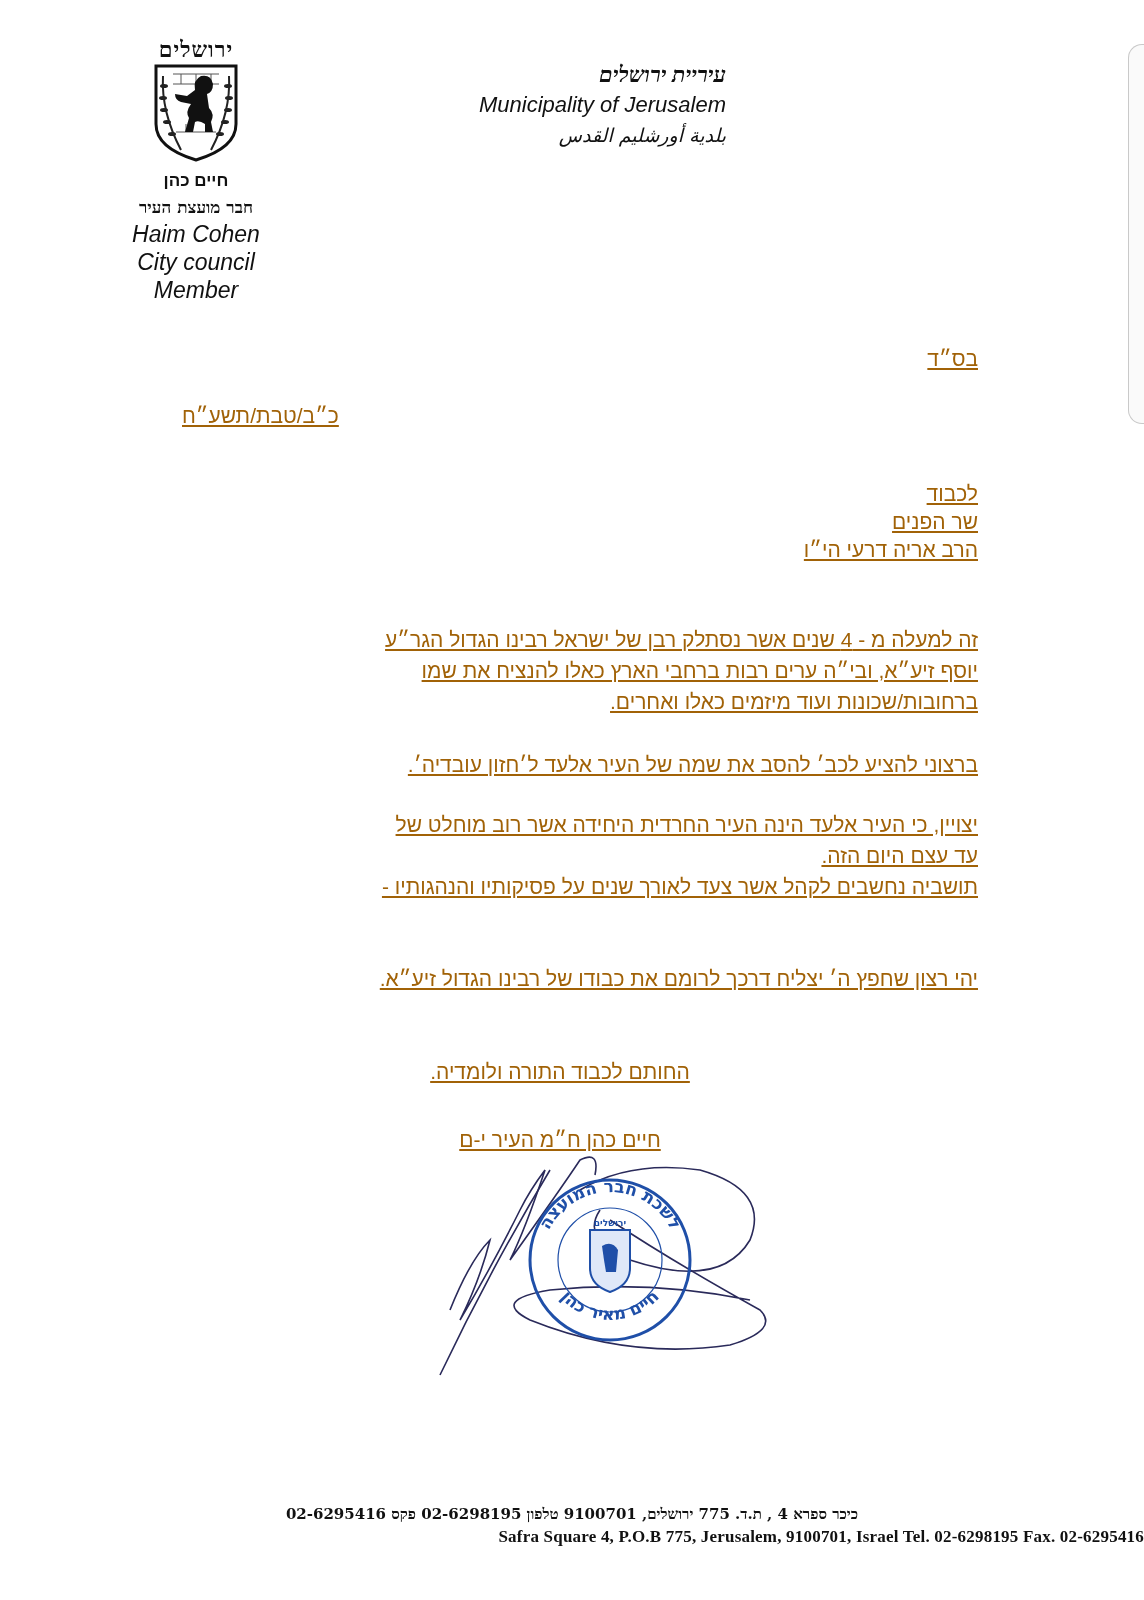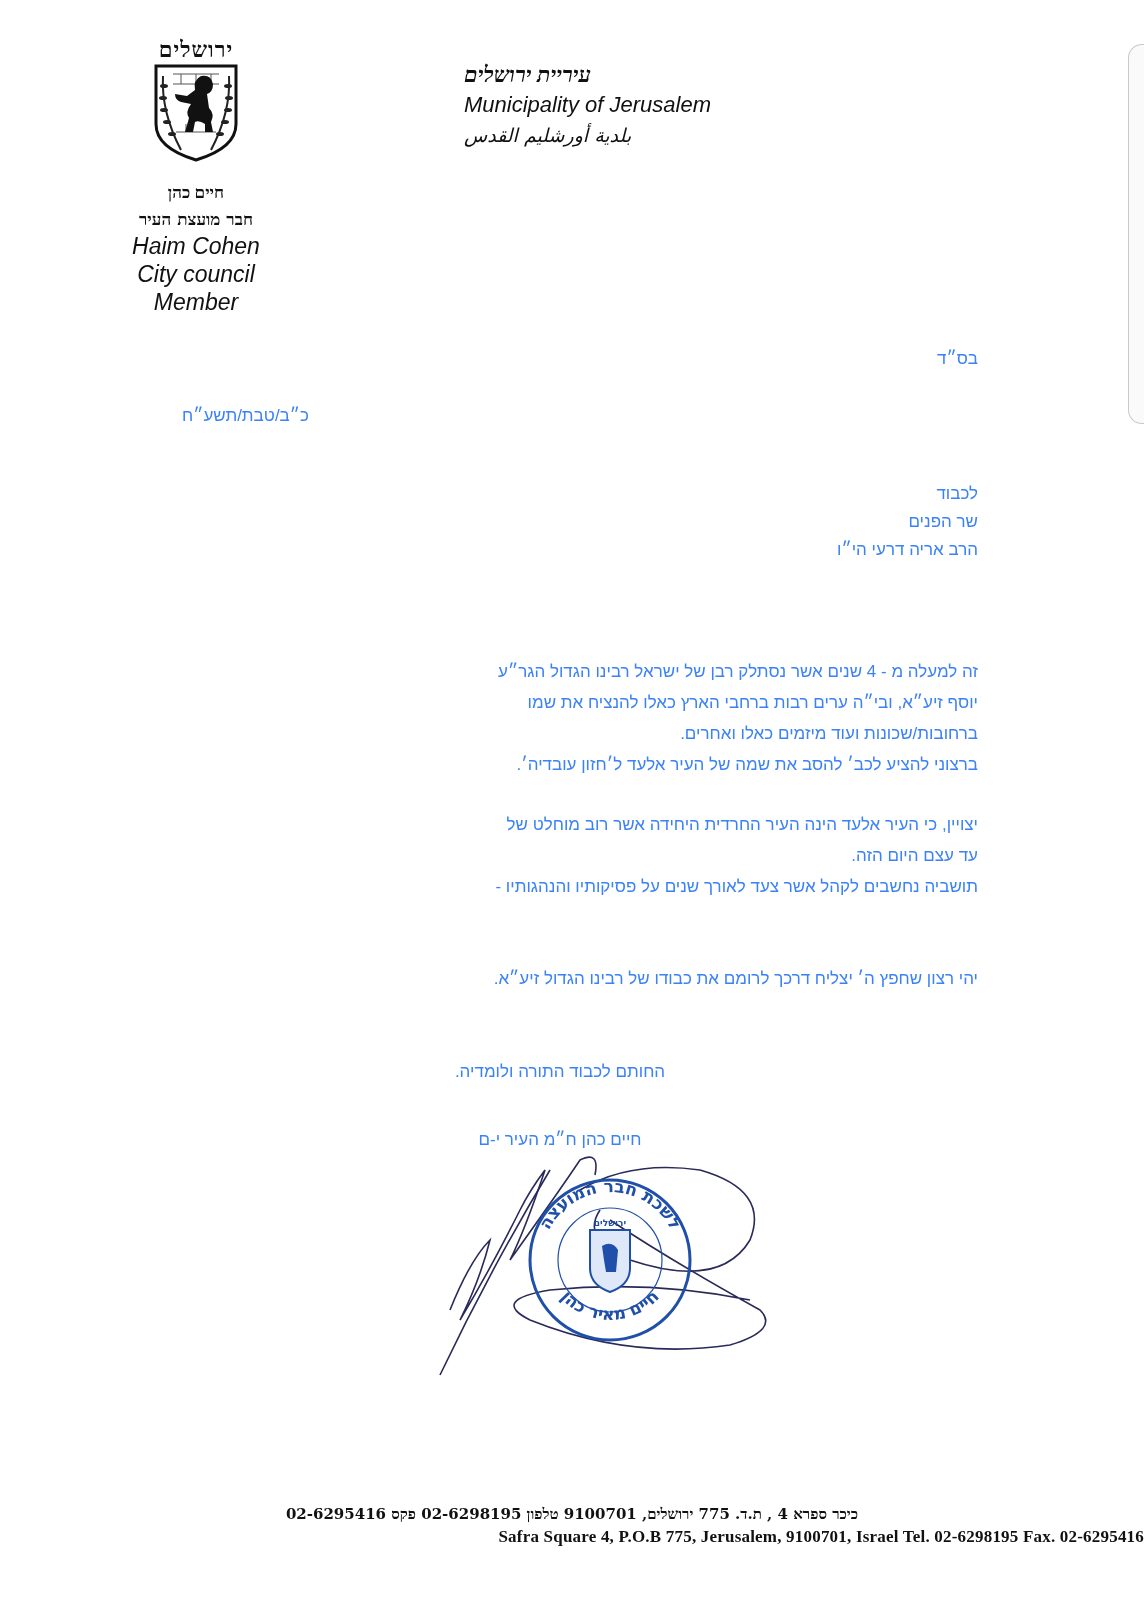--- a/index.html
+++ b/index.html
@@ -15,38 +15,38 @@
   .edge {
     left: 1128px; top: 44px; width: 30px; height: 378px;
     border: 1.5px solid #c9c9c9; border-right: none;
     border-radius: 14px 0 0 14px; background: #fafafa;
   }
 
   
   .lh-left { left: 96px; top: 38px; width: 200px; text-align: center; }
   .crest-word { font-family: "DejaVu Serif", serif; font-size: 22px; font-weight: bold; letter-spacing: 1px; line-height: 22px; }
   .crest { display: block; margin: 2px auto 0; }
-  .lh-name { font-family: Liberation Serif, serif; font-weight: bold; font-size: 17px; margin-top: 18px; line-height: 26px; }
+  .lh-name { font-family: Liberation Sans, sans-serif; font-weight: bold; font-size: 17px; margin-top: 6px; line-height: 26px; }
   .lh-role { font-family: "DejaVu Serif", serif; font-weight: bold; font-size: 17px; line-height: 26px; }
   .lh-en { font-family: Liberation Sans, sans-serif; font-style: italic; font-size: 23px; line-height: 28px; }
 
   
-  .lh-center { left: 464px; top: 60px; width: 290px; text-align: left; }
+  .lh-center { left: 436px; top: 60px; width: 290px; text-align: right; }
   .muni-he { font-family: "Liberation Serif", serif; font-style: italic; font-weight: bold; font-size: 22px; line-height: 30px; }
   .muni-en { font-family: Liberation Sans, sans-serif; font-style: italic; font-size: 22px; line-height: 30px; }
   .muni-ar { font-family: "DejaVu Serif", serif; font-style: italic; font-size: 19px; line-height: 30px; }
 
   
-  .txt { font-size: 17px; line-height: 31px; color: #3b82f6; }
+  .txt { font-size: 21px; line-height: 31px; color: #a16207; text-decoration: underline; }
   .right-block { right: 166px; text-align: right; }
 
   .bsd { top: 343px; }
   .date { left: 182px; top: 400px; }
   .addr { top: 480px; line-height: 28px; }
-  .p1 { top: 624px; width: 760px; margin-top: 32px; }
+  .p1 { top: 624px; width: 760px; }
   .p2 { top: 749px; width: 760px; }
   .p3 { top: 809px; width: 760px; }
   .p4 { top: 963px; width: 800px; }
   .closing { left: 380px; width: 360px; top: 1056px; text-align: center; }
   .signname { left: 380px; width: 360px; top: 1124px; text-align: center; }
 
   .sig { left: 430px; top: 1150px; }
 
   .footer { left: 0; width: 1144px; text-align: center; }
   .foot-he { top: 1505px; font-family: "DejaVu Serif", serif; font-weight: bold; font-size: 15px; }

